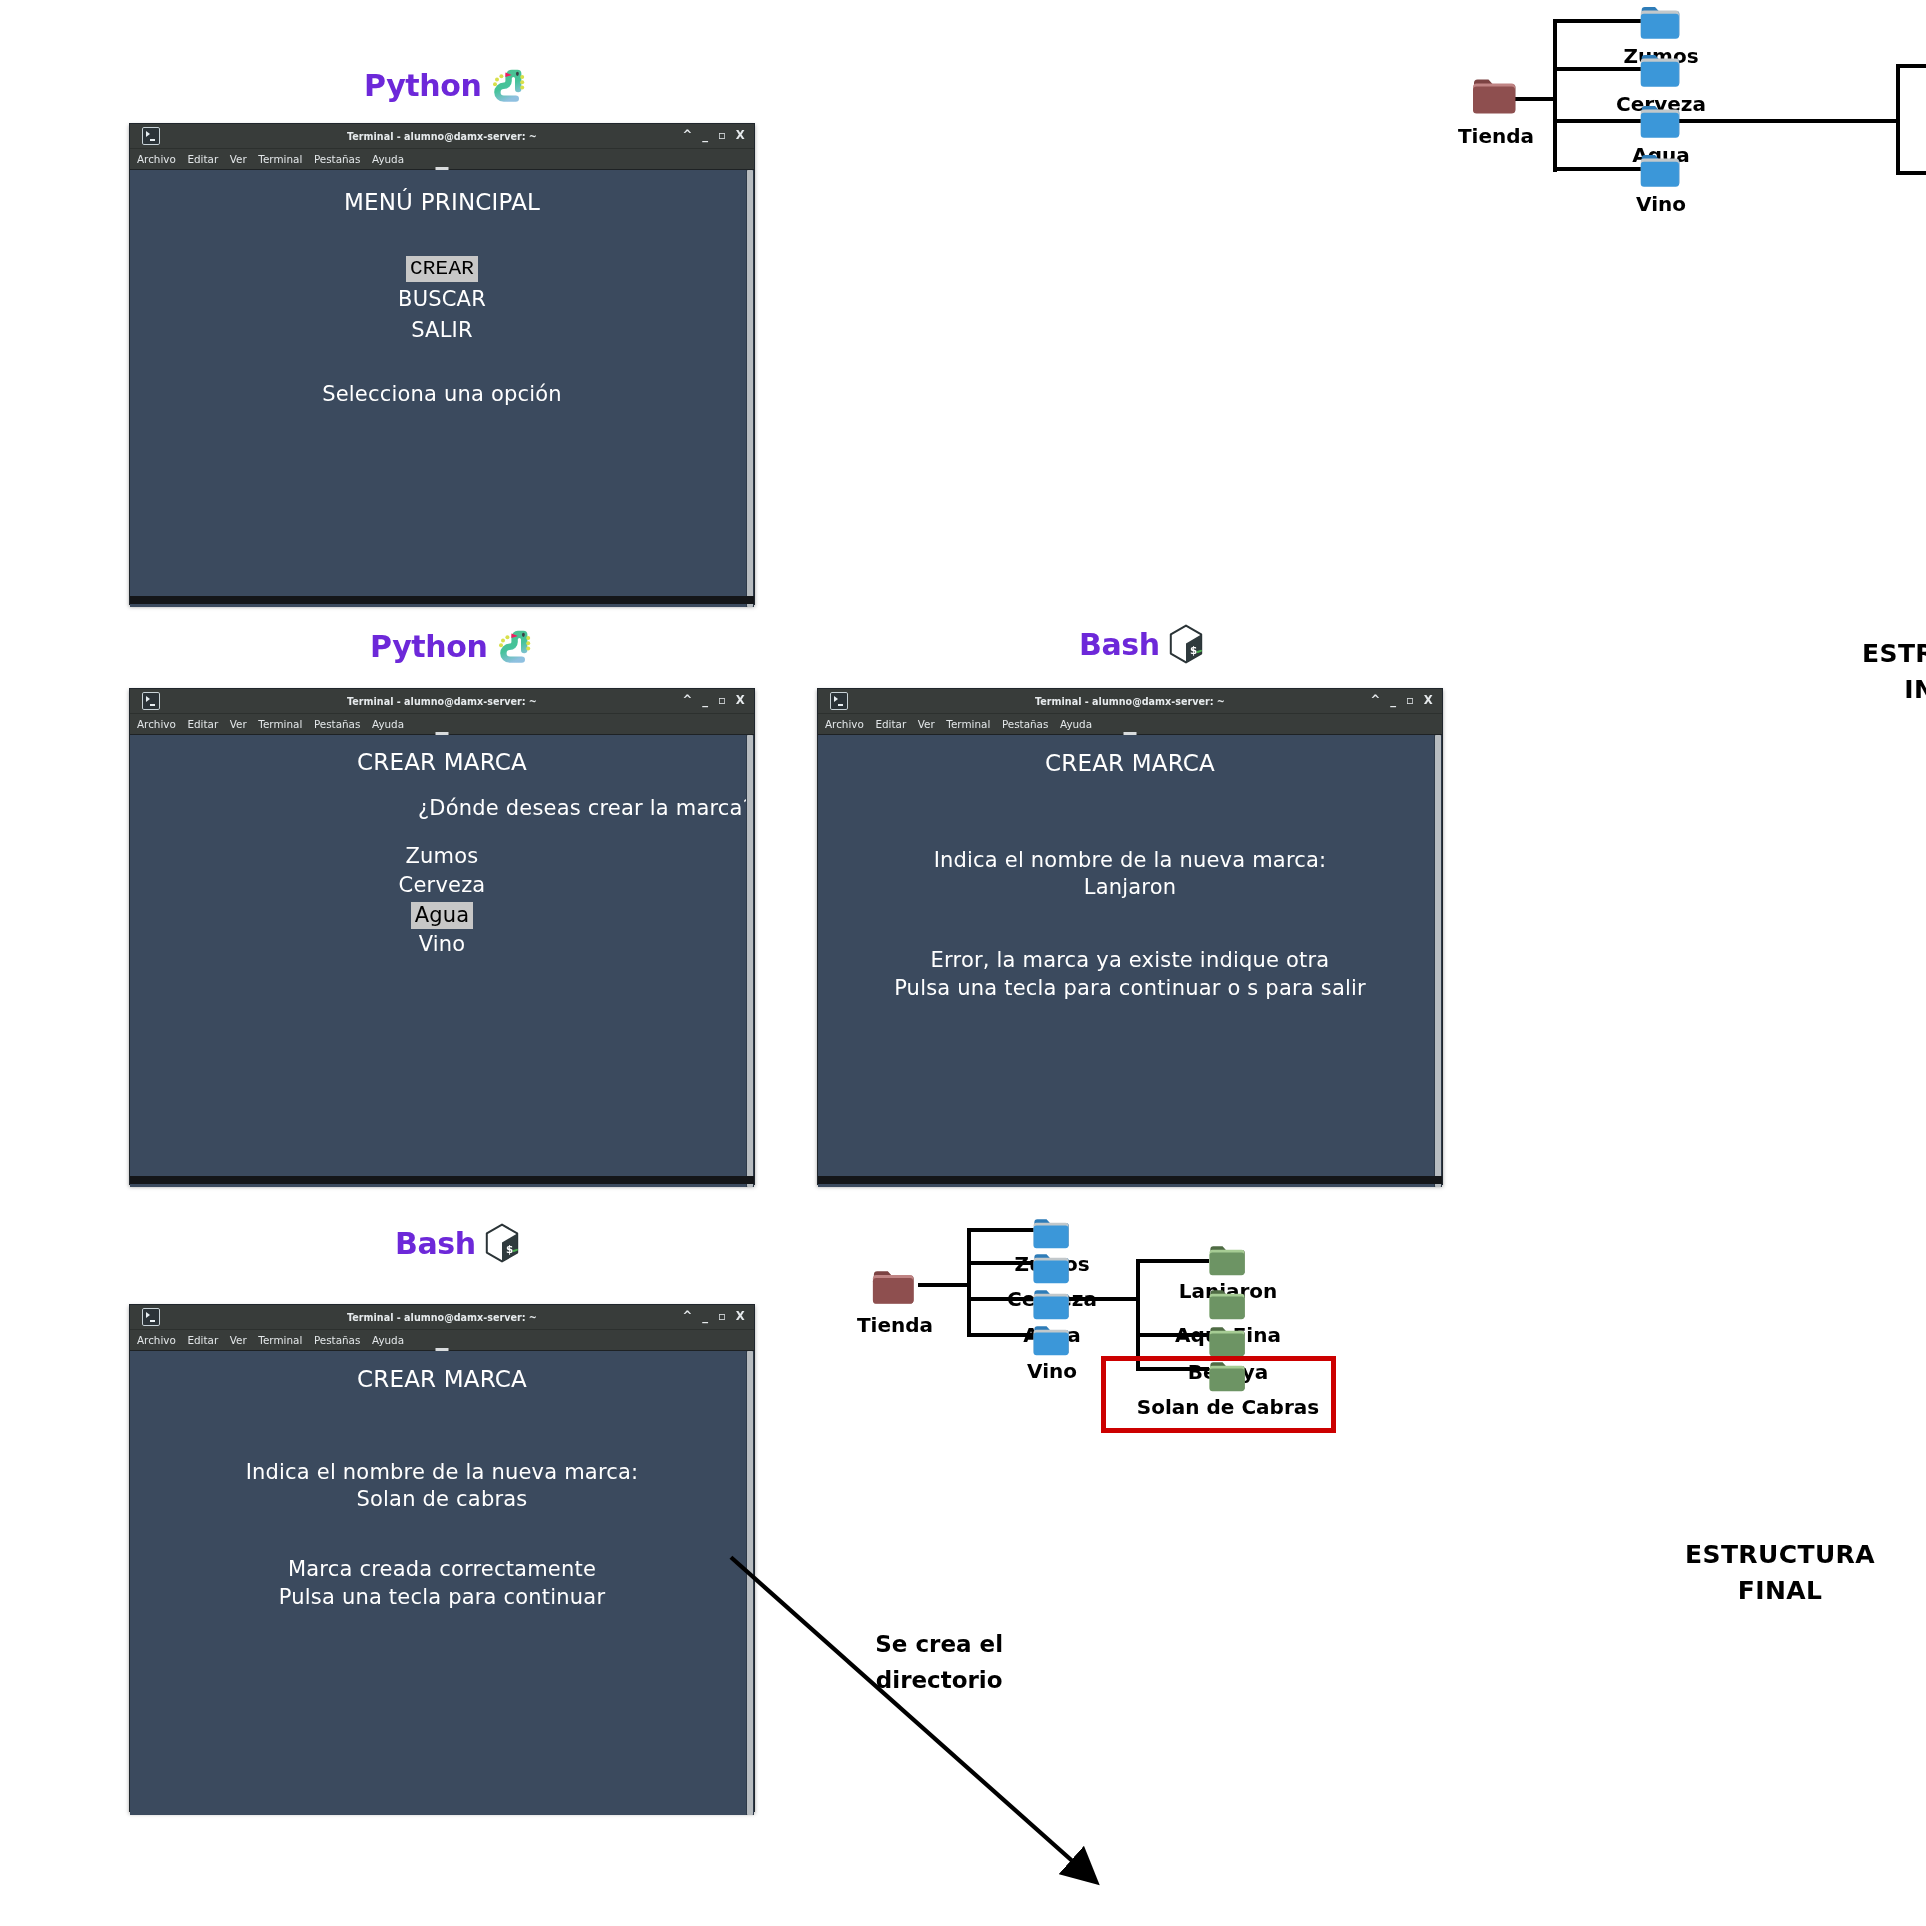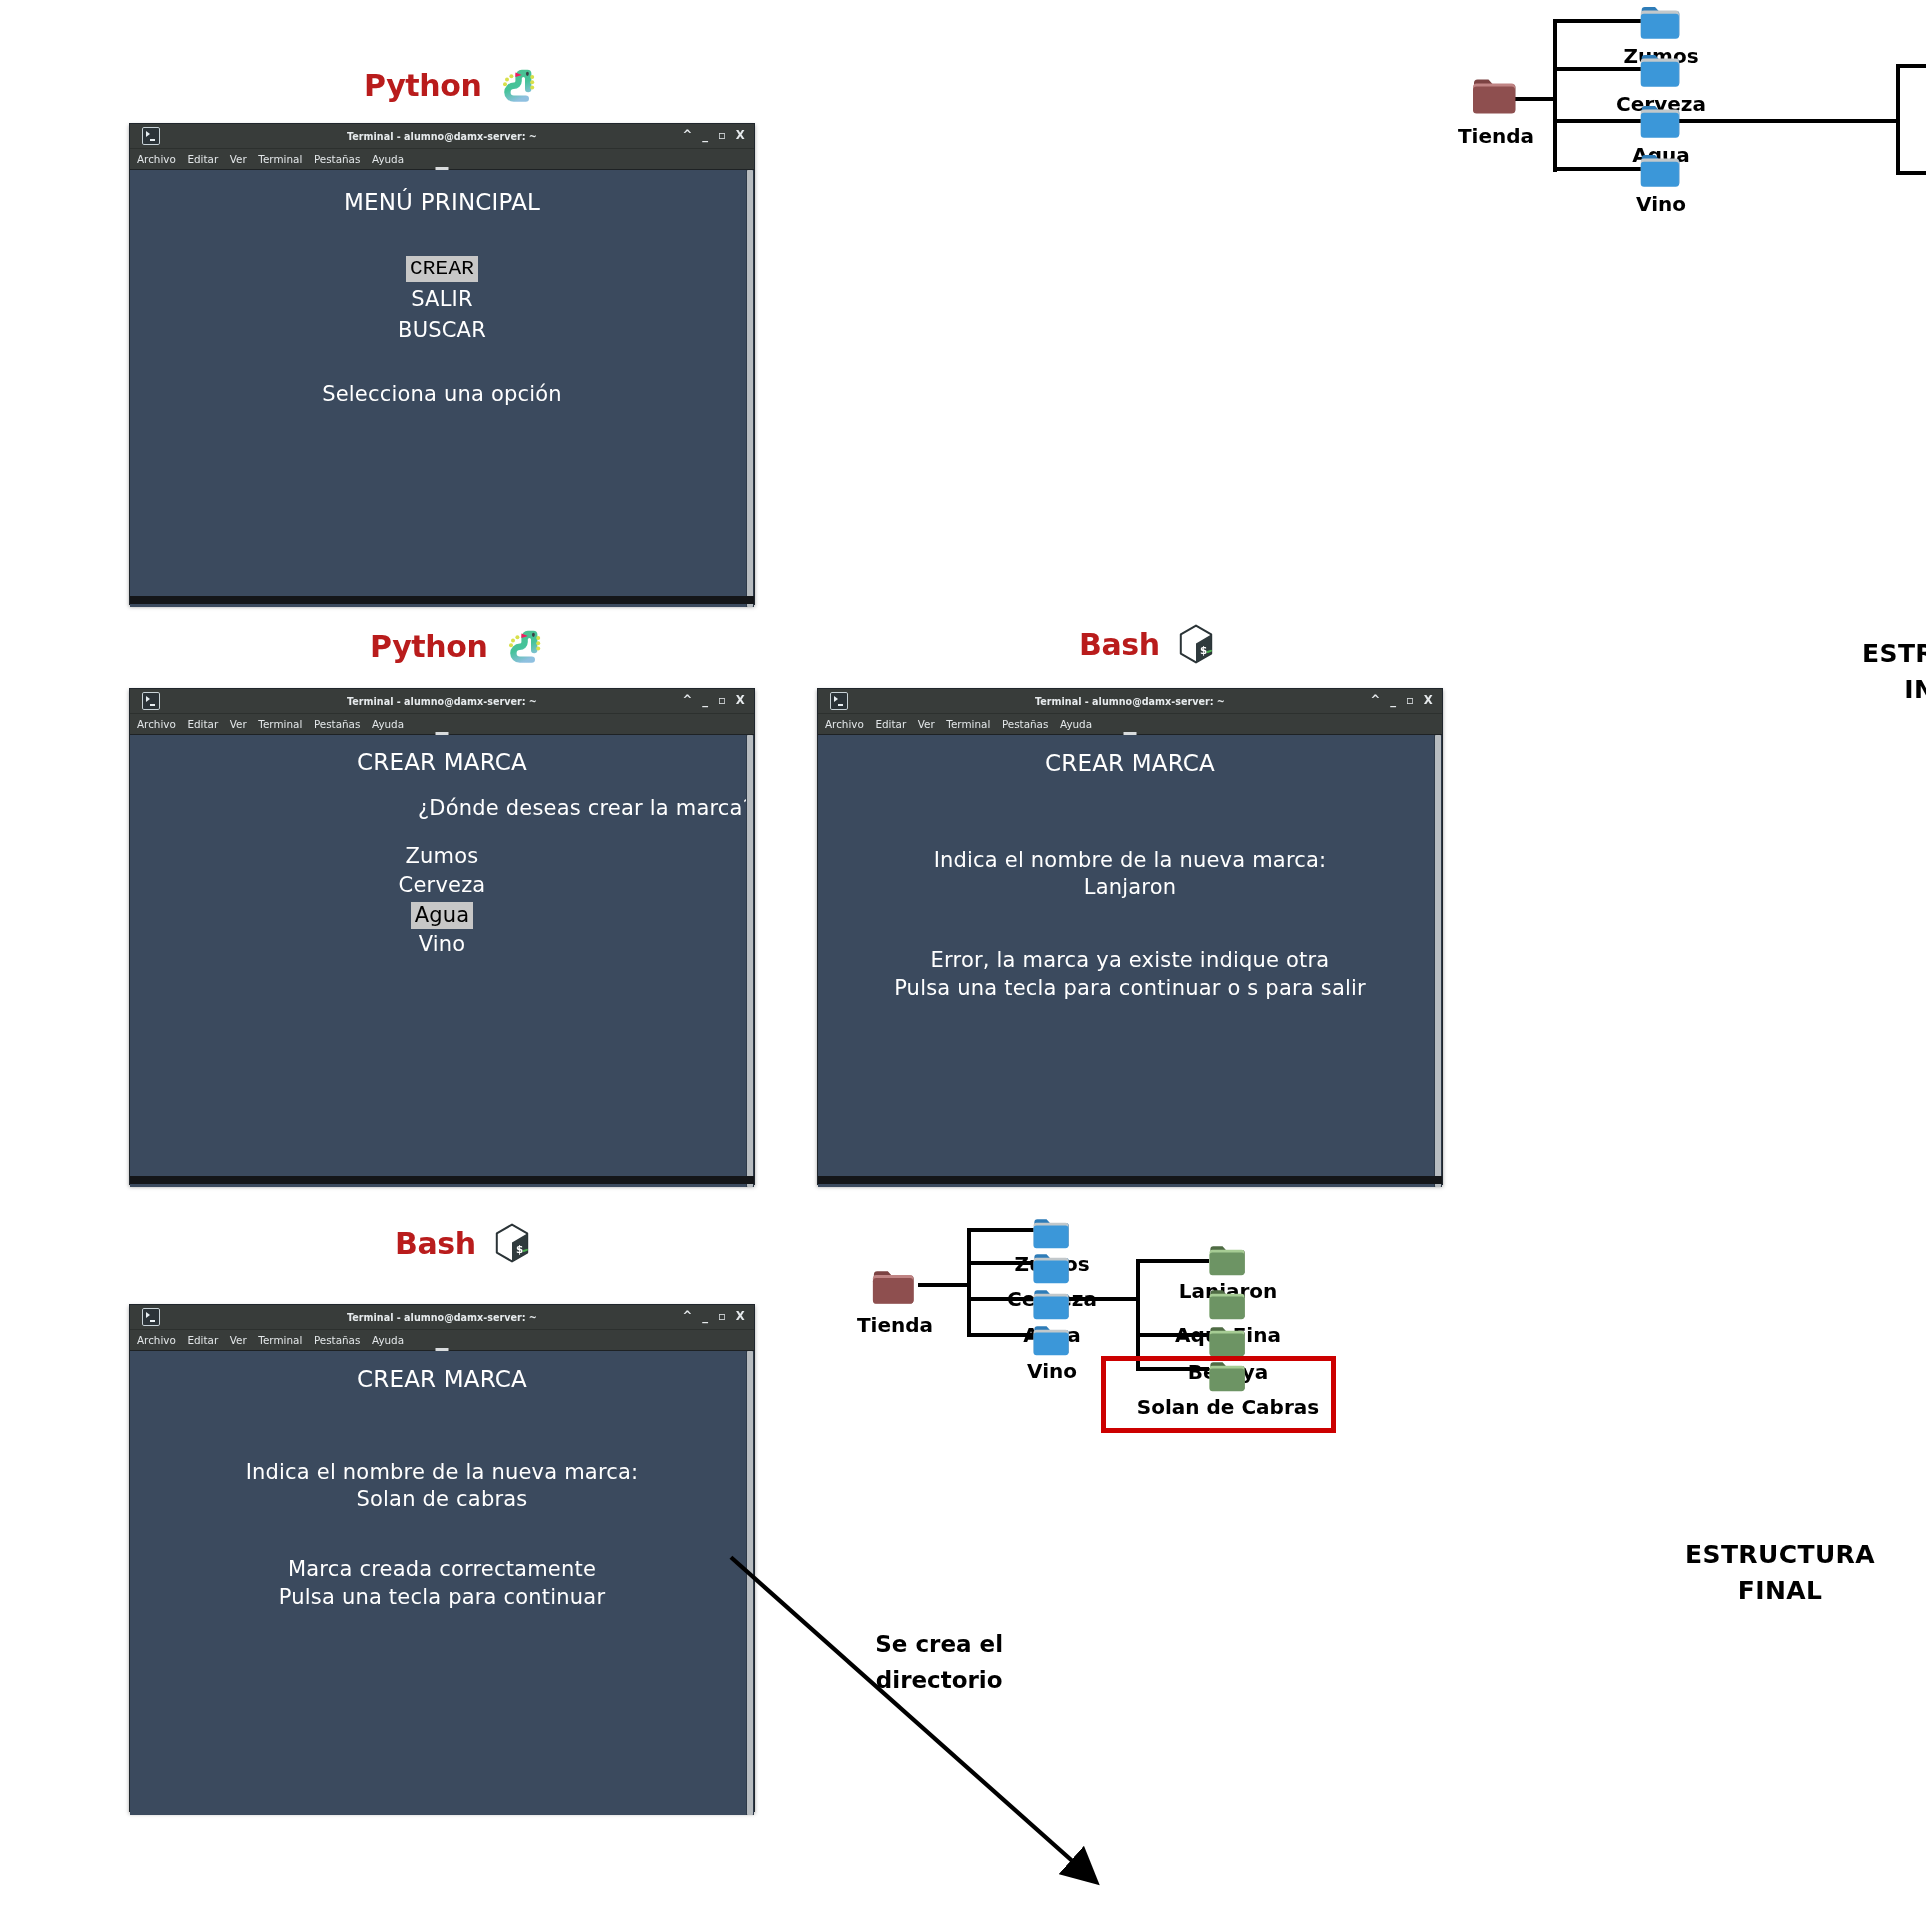--- a/index.html
+++ b/index.html
@@ -7,23 +7,23 @@
     width:2271px;height:2037px;
     background:#ffffff;
     font-family:"DejaVu Sans", sans-serif;
     position:relative;
     overflow:hidden;
   }
   .abs{position:absolute;}
 
   
   .lang-label{
-    display:flex;align-items:center;gap:16px;
-    font-family:"DejaVu Sans", sans-serif;
-    font-size:30px;font-weight:700;color:#b91c1c;
+    display:flex;align-items:center;gap:6px;
+    font-family:"DejaVu Sans", sans-serif;
+    font-size:30px;font-weight:700;color:#6d28d9;
     letter-spacing:-0.4px;
   }
   .py-logo{width:40px;height:40px;position:relative;display:block;}
   .bash-logo{width:40px;height:40px;display:block;}
 
   
   .term{
     position:absolute;
     background:#3b4a5e;
     box-shadow:0 1.5px 3.9px rgba(0,0,0,.35);
@@ -173,22 +173,22 @@
     <span>Pestañas</span>
     <span>Ayuda</span>
     <i class="tabmark"></i>
   </div>
   <div class="term-body" style="height:437px;">
     <div class="scrollbar">
         <i></i>
       </div>
     <div class="term-line big" style="margin-top:18.5px;">MENÚ PRINCIPAL</div>
     <div class="term-line" style="margin-top:42px;font-family:Liberation Mono, monospace;"><span class="hl">CREAR</span></div>
+    <div class="term-line" style="margin-top:7px;">BUSCAR</div>
     <div class="term-line" style="margin-top:7px;">SALIR</div>
-    <div class="term-line" style="margin-top:7px;">BUSCAR</div>
     <div class="term-line" style="margin-top:40px;">Selecciona una opción</div>
   </div>
   <div class="term-bottom"></div>
 </div>
 
 <div class="abs lang-label" style="left:370px;top:626px;">
   <span>Python</span>
   <span class="py-logo">
     <svg viewBox="0 0 100 100" width="40" height="40">
       <defs>

